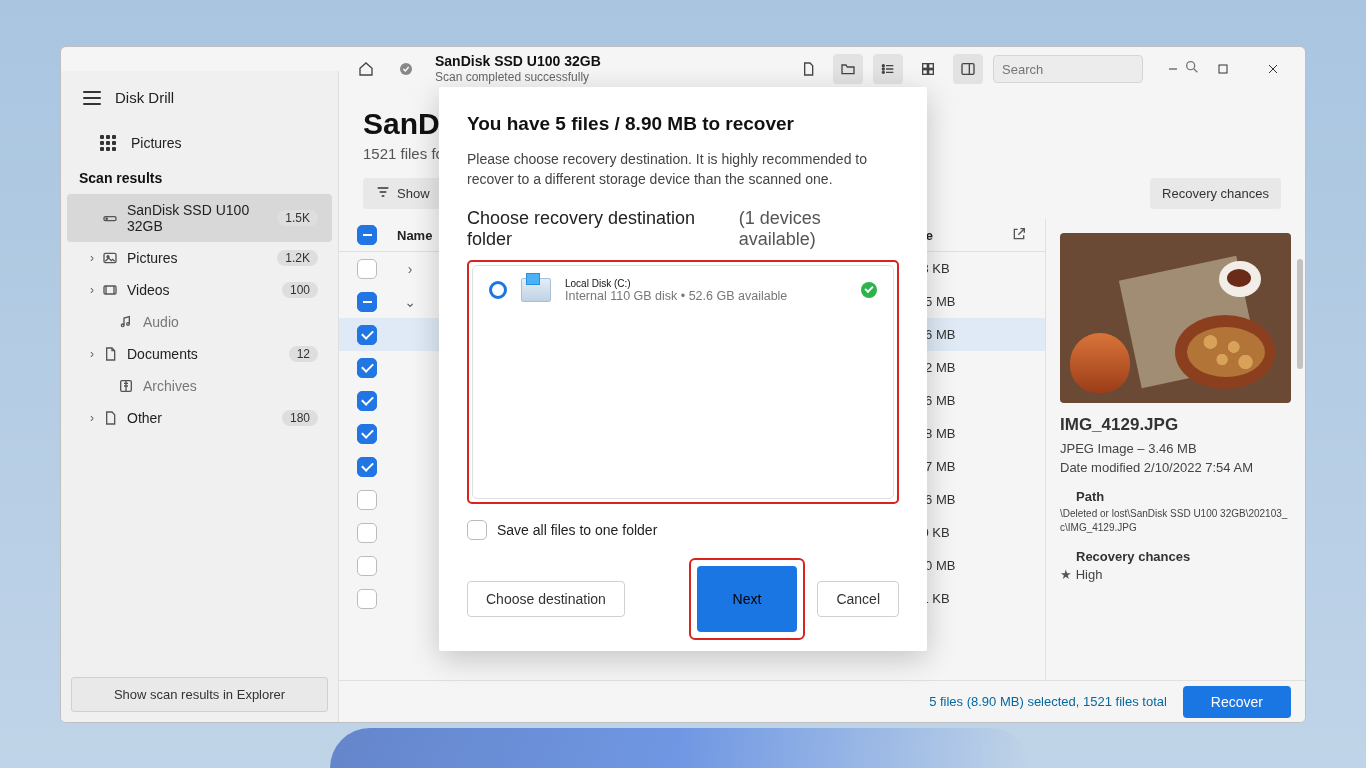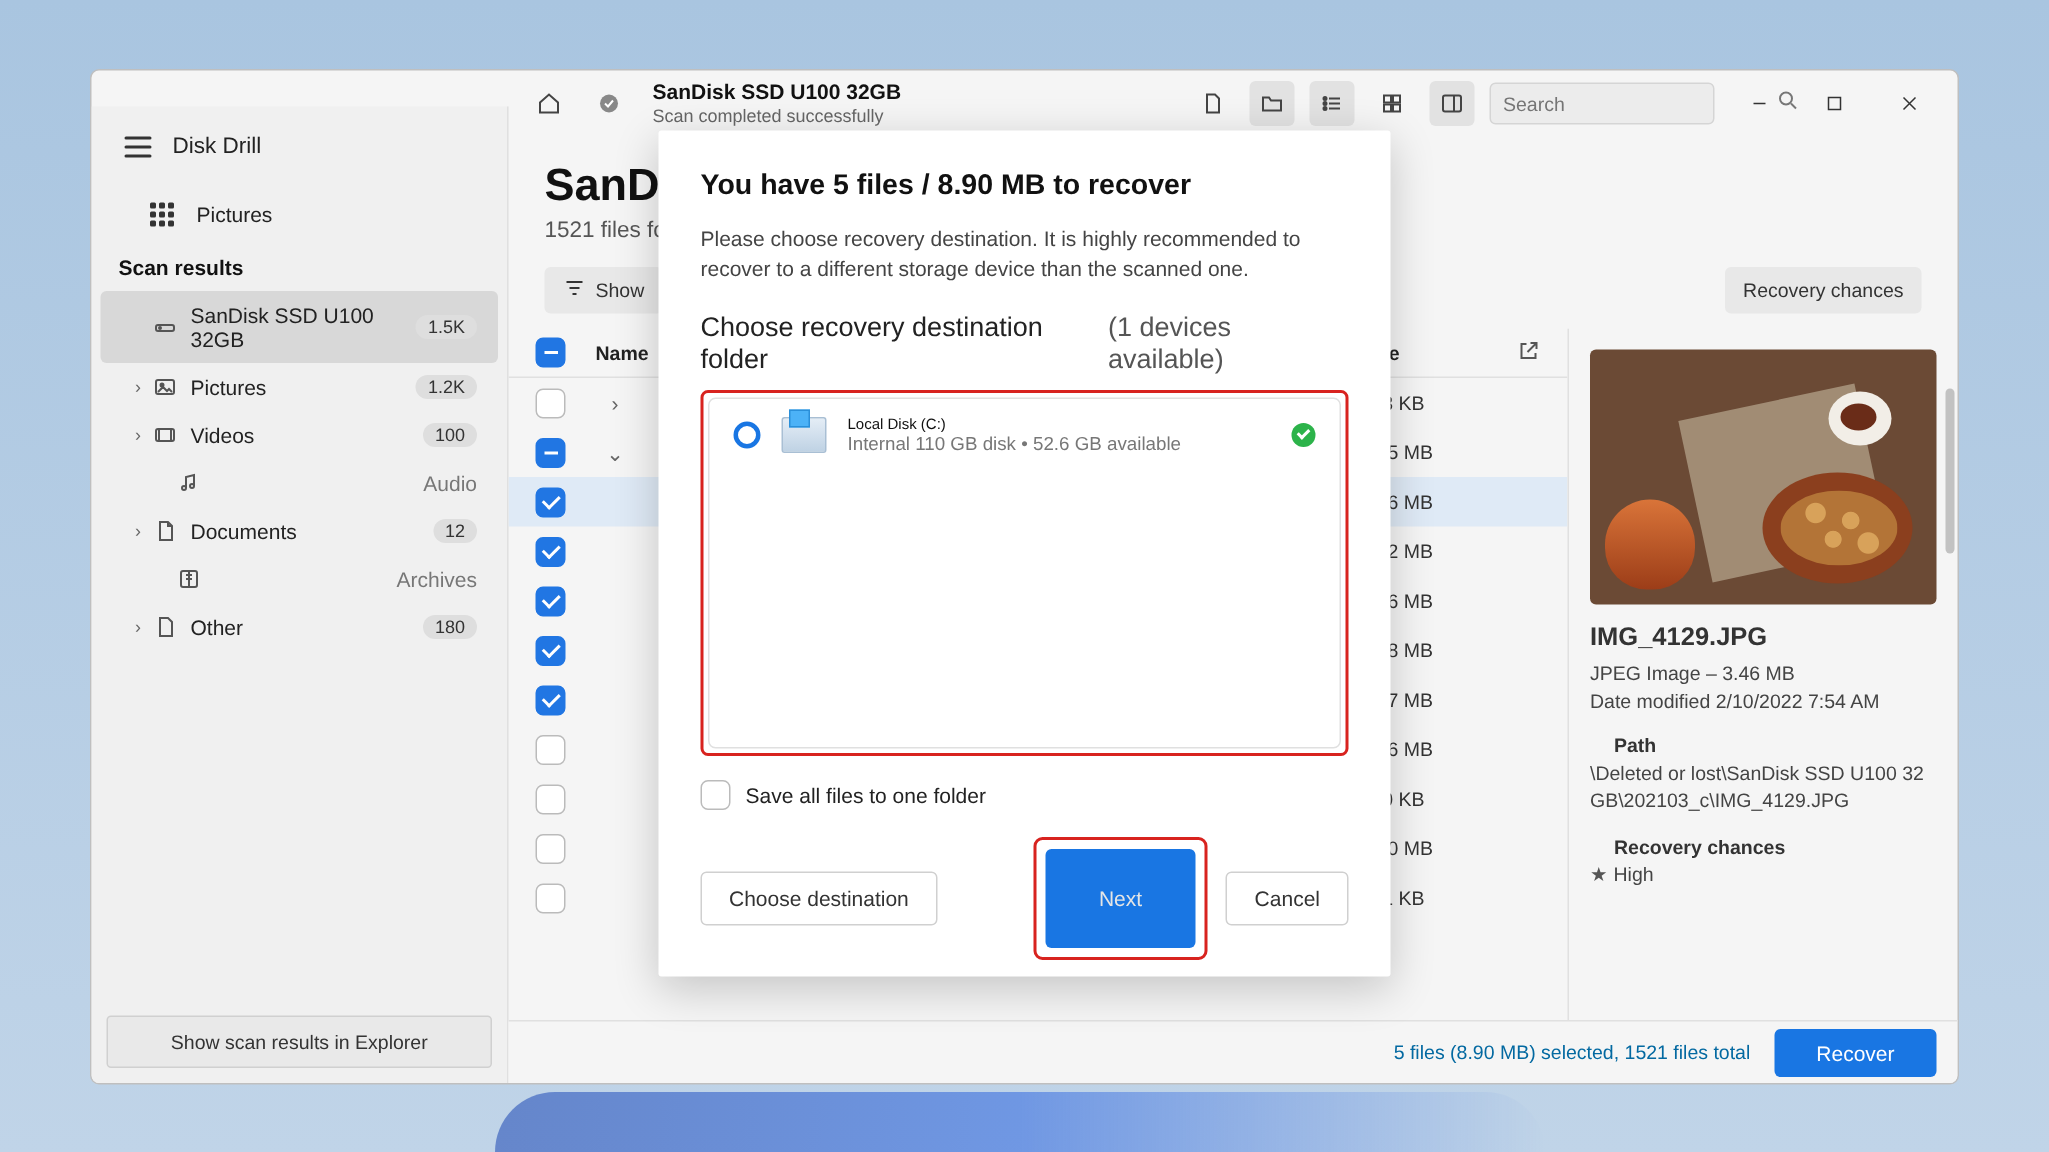--- a/index.html
+++ b/index.html
@@ -18,21 +18,21 @@
 .sb-row .ico { width: 18px; display: flex; justify-content: center; color: #555; }
 .grid9 { display: grid; grid-template-columns: repeat(3, 4px); grid-template-rows: repeat(3, 4px); gap: 2px; }
 .grid9 span { background: #333; border-radius: 1px; }
 .sb-heading { font-size: 14px; font-weight: 600; padding: 10px 18px 8px 18px; color: #111; }
 .sb-item { display: flex; align-items: center; padding: 8px 14px 8px 18px; font-size: 14px; color: #222; border-radius: 4px; margin: 0 6px; cursor: pointer; }
 .sb-item.active { background: #d8d8d8; }
 .sb-item .chev { width: 14px; color: #666; font-size: 12px; text-align: center; }
 .sb-item .ico { width: 22px; display: flex; justify-content: center; color: #555; }
 .sb-item .lbl { flex: 1; padding-left: 6px; }
 .sb-item .badge { background: #dedede; border-radius: 10px; padding: 1px 8px; font-size: 12px; color: #333; }
-.sb-item.sub { padding-left: 34px; color: #777; text-align: right; }
+.sb-item.sub { padding-left: 34px; color: #777; }
 .sb-footer { margin-top: auto; padding: 10px; }
 .explorer-btn { width: 100%; padding: 9px; background: #e9e9e9; border: 1px solid #d0d0d0; border-radius: 3px; font-size: 13px; color: #333; text-align: center; cursor: pointer; }
 
 
 .main { flex: 1; display: flex; flex-direction: column; position: relative; }
 .topbar { height: 44px; display: flex; align-items: center; padding: 0 12px; gap: 10px; }
 .tb-ico { width: 30px; height: 30px; display: flex; align-items: center; justify-content: center; color: #444; border-radius: 4px; cursor: pointer; }
 .tb-ico.active { background: #e2e2e2; }
 .tb-title-block { display: flex; flex-direction: column; line-height: 1.25; margin-left: 4px; }
 .tb-title { font-size: 14px; font-weight: 600; color: #111; }
@@ -69,21 +69,21 @@
 .preview-img { width: 100%; height: 170px; border-radius: 4px; margin-bottom: 12px; background: #6b4a35; position: relative; overflow: hidden; }
 .pv-glass { position: absolute; left: 10px; top: 100px; width: 60px; height: 60px; background: linear-gradient(180deg, #d97439, #9c3d18); border-radius: 50% 50% 46% 46%; }
 .pv-bowl { position: absolute; right: 16px; bottom: 14px; width: 100px; height: 74px; background: #8b3f1e; border-radius: 50%; }
 .pv-food { position: absolute; right: 26px; bottom: 26px; width: 78px; height: 50px; background: radial-gradient(circle at 30% 30%, #d8a25a 10%, transparent 11%), radial-gradient(circle at 60% 40%, #d8a25a 10%, transparent 11%), radial-gradient(circle at 45% 65%, #d8a25a 10%, transparent 11%), radial-gradient(circle at 75% 70%, #d8a25a 10%, transparent 11%), #b37437; border-radius: 50%; }
 .pv-cup { position: absolute; right: 30px; top: 28px; width: 42px; height: 36px; background: #f2eee7; border-radius: 50%; }
 .pv-cup::after { content: ""; position: absolute; left: 8px; top: 8px; width: 24px; height: 18px; background: #6a2c18; border-radius: 50%; }
 .pv-board { position: absolute; left: 30%; top: 20%; width: 120px; height: 110px; background: #b8a890; transform: rotate(-12deg); opacity: .7; }
 .pv-title { font-size: 17px; font-weight: 600; margin-bottom: 6px; }
 .pv-line { font-size: 13px; color: #444; margin-bottom: 4px; }
 .pv-sect { font-size: 13px; font-weight: 600; margin-top: 14px; margin-bottom: 3px; padding-left: 16px; }
-.pv-path { font-size: 13px; color: #444; line-height: 1.4; word-break: break-all; }
+.pv-path { font-size: 10px; color: #444; line-height: 1.4; word-break: break-all; }
 .star { color: #555; margin-right: 4px; }
 .scroll-thumb { position: absolute; right: 2px; top: 40px; width: 6px; height: 110px; background: #c2c2c2; border-radius: 3px; }
 
 .statusbar { height: 42px; border-top: 1px solid #e0e0e0; display: flex; align-items: center; justify-content: flex-end; padding: 0 14px; gap: 16px; background: #f5f5f5; }
 .status-text { font-size: 13px; color: #0369a1; }
 .recover-btn { background: #1976e3; color: #fff; border: none; border-radius: 4px; padding: 8px 28px; font-size: 14px; cursor: pointer; }
 
 
 .modal-backdrop { position: absolute; inset: 0; pointer-events: none; }
 .modal { position: absolute; left: 378px; top: 40px; width: 488px; height: 564px; background: #fff; border-radius: 2px; box-shadow: 0 8px 30px rgba(0,0,0,.2); padding: 26px 28px 22px 28px; display: flex; flex-direction: column; pointer-events: auto; }
@@ -101,21 +101,21 @@
 .dest-name { font-size: 10px; color: #111; }
 .dest-info { font-size: 12.5px; color: #777; }
 .ok-badge { width: 16px; height: 16px; background: #2cb34a; border-radius: 50%; position: relative; }
 .ok-badge::after { content: ""; position: absolute; left: 4px; top: 4px; width: 6px; height: 3px; border-left: 2px solid #fff; border-bottom: 2px solid #fff; transform: rotate(-45deg); }
 .save-row { display: flex; align-items: center; gap: 10px; font-size: 14px; color: #222; margin-top: 16px; }
 .save-chk { width: 20px; height: 20px; border: 1.5px solid #bbb; border-radius: 5px; }
 .modal-actions { margin-top: auto; display: flex; align-items: center; gap: 12px; padding-top: 18px; }
 .btn-plain { background: #fff; border: 1px solid #d0d0d0; border-radius: 4px; padding: 9px 18px; font-size: 14px; color: #333; cursor: pointer; }
 .btn-spacer { flex: 1; }
 .next-wrap { border: 2.5px solid #d8231f; border-radius: 6px; padding: 6px; }
-.btn-primary { background: #1976e3; color: #e5e5e5; border: none; border-radius: 4px; padding: 25px 36px; font-size: 14px; cursor: pointer; }
+.btn-primary { background: #1976e3; color: #000000; border: none; border-radius: 4px; padding: 25px 36px; font-size: 14px; cursor: pointer; }
 .taskbar-hint { position: fixed; bottom: 0; left: 330px; width: 700px; height: 40px; background: linear-gradient(90deg, #2952b7, #3a6fe0, transparent); opacity: .6; border-top-left-radius: 60px; border-top-right-radius: 60px; }
 
 svg { width: 16px; height: 16px; }
 </style>
 </head>
 <body>
 
 <div class="app-window">
 
   <div class="sidebar">

